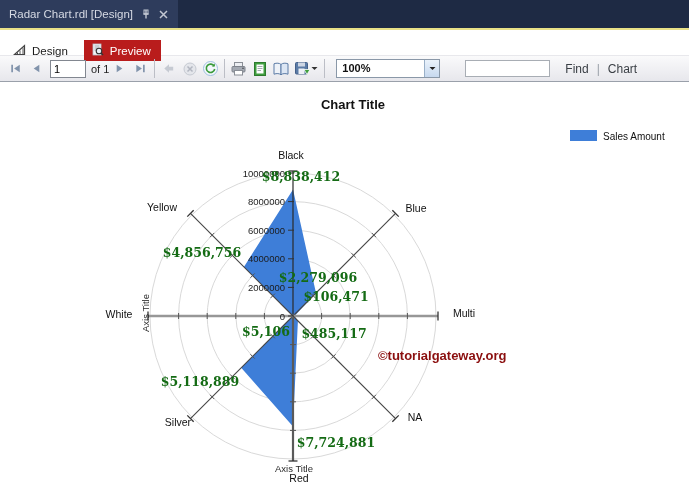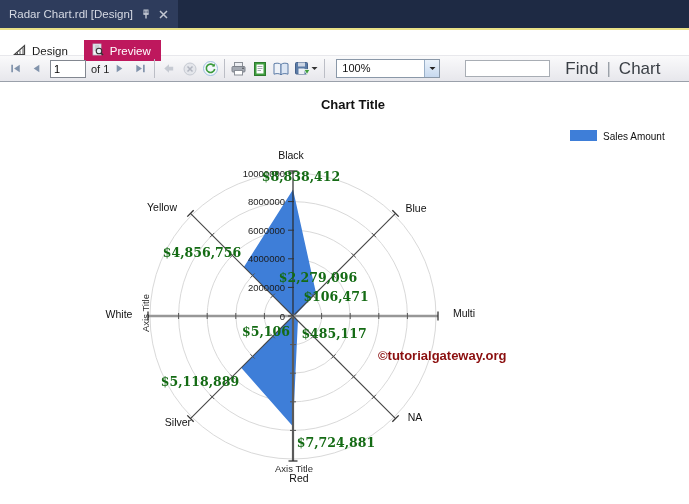--- a/index.html
+++ b/index.html
@@ -8,34 +8,34 @@
 
   
   .tabstrip { height:30px; background:#1e2a44; border-bottom:2px solid #e9e188; display:flex; align-items:stretch; }
   .doc-tab { background:#2e3c5c; color:#d6dae4; display:flex; align-items:center; gap:8px; padding:0 10px 0 9px; font-size:11.5px; }
   .doc-tab .ticon { color:#c2c7d2; font-size:10px; cursor:pointer; line-height:1; }
   .doc-tab .ticon svg { display:block; }
 
   
   .viewrow { height:25px; background:#ffffff; display:flex; align-items:center; padding-left:9px; gap:12px; }
   .vtab { display:flex; align-items:center; gap:6px; font-size:11.5px; color:#1a1a1a; cursor:pointer; padding:2px 4px;margin-top:16px; }
-  .vtab.active { background:#be185d; color:#fff; padding:3px 10px 3px 7px; }
+  .vtab.active { background:#b91c1c; color:#fff; padding:3px 10px 3px 7px; }
 
   
   .toolbar { height:27px; background:linear-gradient(#fafafb, #e7e7ec); border-top:1px solid #e8e8ec; border-bottom:1px solid #9aa0aa;
              display:flex; align-items:center; padding:0 5px; font-size:11px; color:#333; }
   .tbtn { width:21px; height:21px; display:flex; align-items:center; justify-content:center; cursor:pointer; flex:0 0 auto; }
   .tsep { width:1px; height:19px; background:#bcbec6; margin:0 3px; flex:0 0 auto; }
   .page-input { width:36px; height:18px; border:1px solid #828790; background:#fff; font-size:11px; padding:0 3px; margin:0 3px; font-family:"Liberation Sans",sans-serif; }
   .oflabel { margin:0 0 0 2px; color:#222; }
   .zoom-combo { display:flex; width:104px; height:19px; border:1px solid #8a98a8; background:#fff; margin-left:8px; align-items:stretch; cursor:pointer; }
-  .zoom-combo .zval { flex:1; font-size:11px; padding:2px 0 0 5px; color:#111; }
+  .zoom-combo .zval { flex:1; font-size:11px; padding:2px 0 0 5px; color:#111;font-weight:bold; }
   .zoom-combo .zbtn { width:15px; background:linear-gradient(#eaf2fb,#c7d9ef); border-left:1px solid #9ab0c8; display:flex; align-items:center; justify-content:center; font-size:7px; color:#222; }
   .search-input { width:85px; height:17px; border:1px solid #a8adb4; background:#fff; margin-left:25px; font-size:11px; padding:0 3px; font-family:"Liberation Sans",sans-serif; }
-  .findnext { display:flex; align-items:center; gap:8px; margin-left:15px; font-size:17px; color:#3a3f45;justify-content:flex-end; }
+  .findnext { display:flex; align-items:center; gap:8px; margin-left:15px; font-size:12px; color:#3a3f45;justify-content:flex-end; }
   .findnext .lnk { cursor:pointer; }
   .findnext .fsep { color:#9aa0a8; }
 
   
   .report { width:689px; height:420px; background:#fff; }
   svg text { font-family:"Liberation Sans", sans-serif; }
   svg .ctitle { font-size:13px; font-weight:bold; fill:#111; }
   svg .cat    { font-size:10.5px; fill:#111; }
   svg .ax-num { font-size:9.5px; fill:#1c1c1c; }
   svg .pt     { font-size:12.5px; font-weight:bold; font-family:"DejaVu Serif", serif; }

